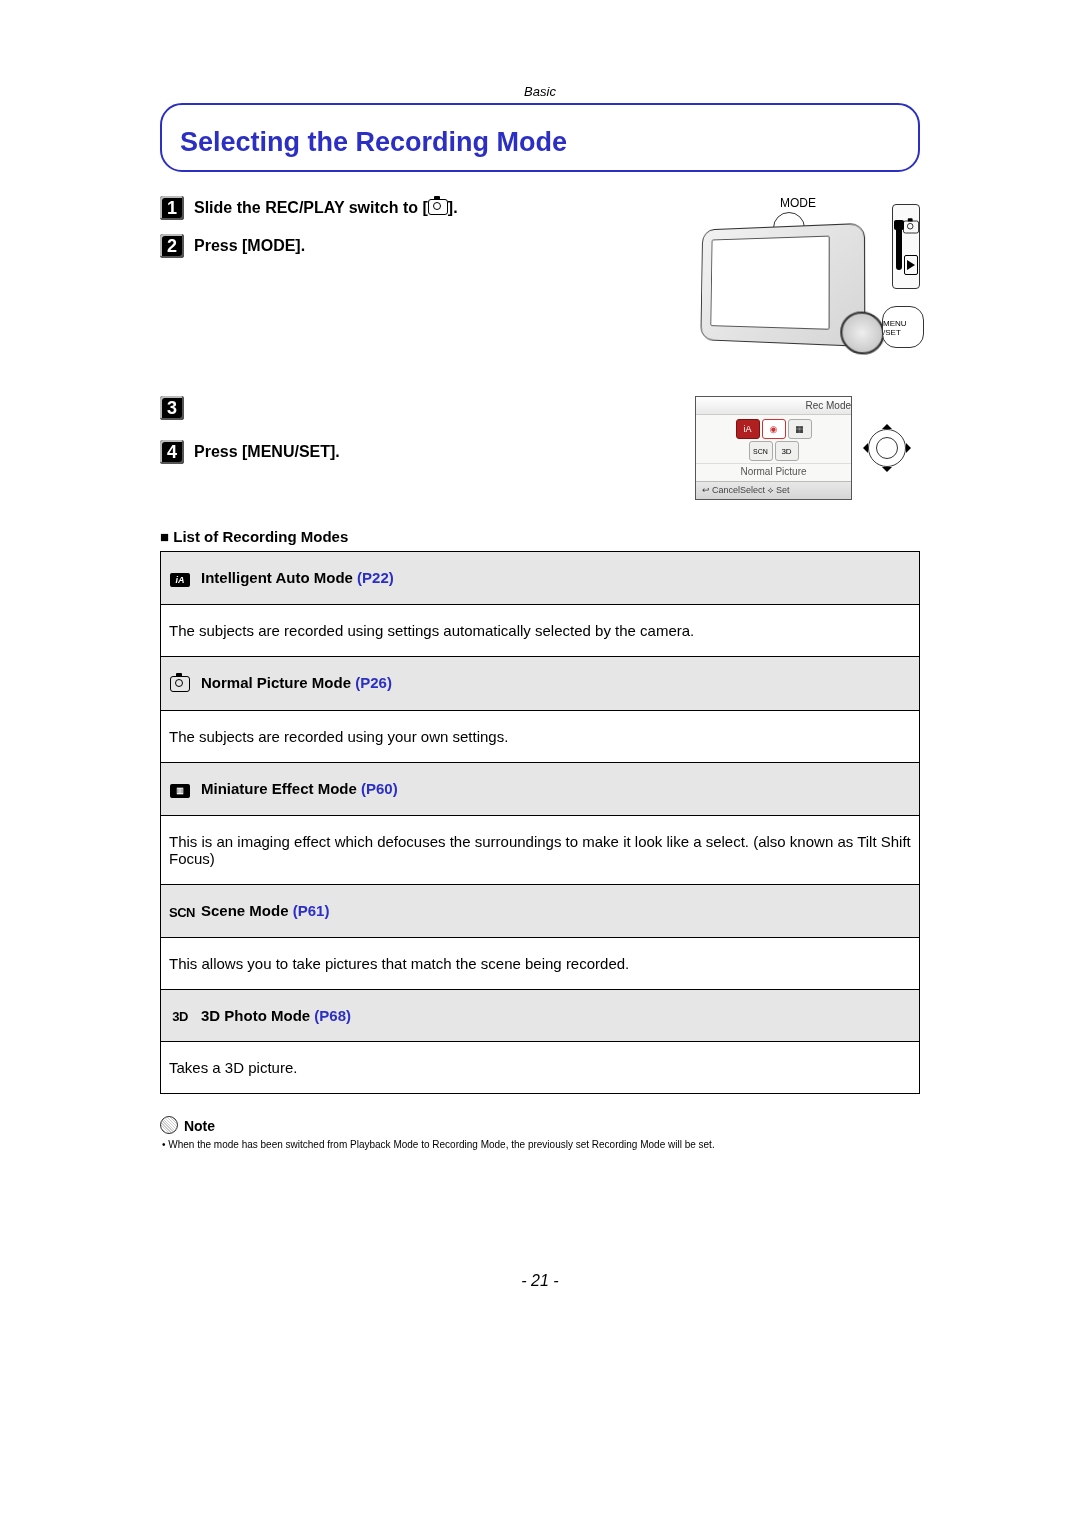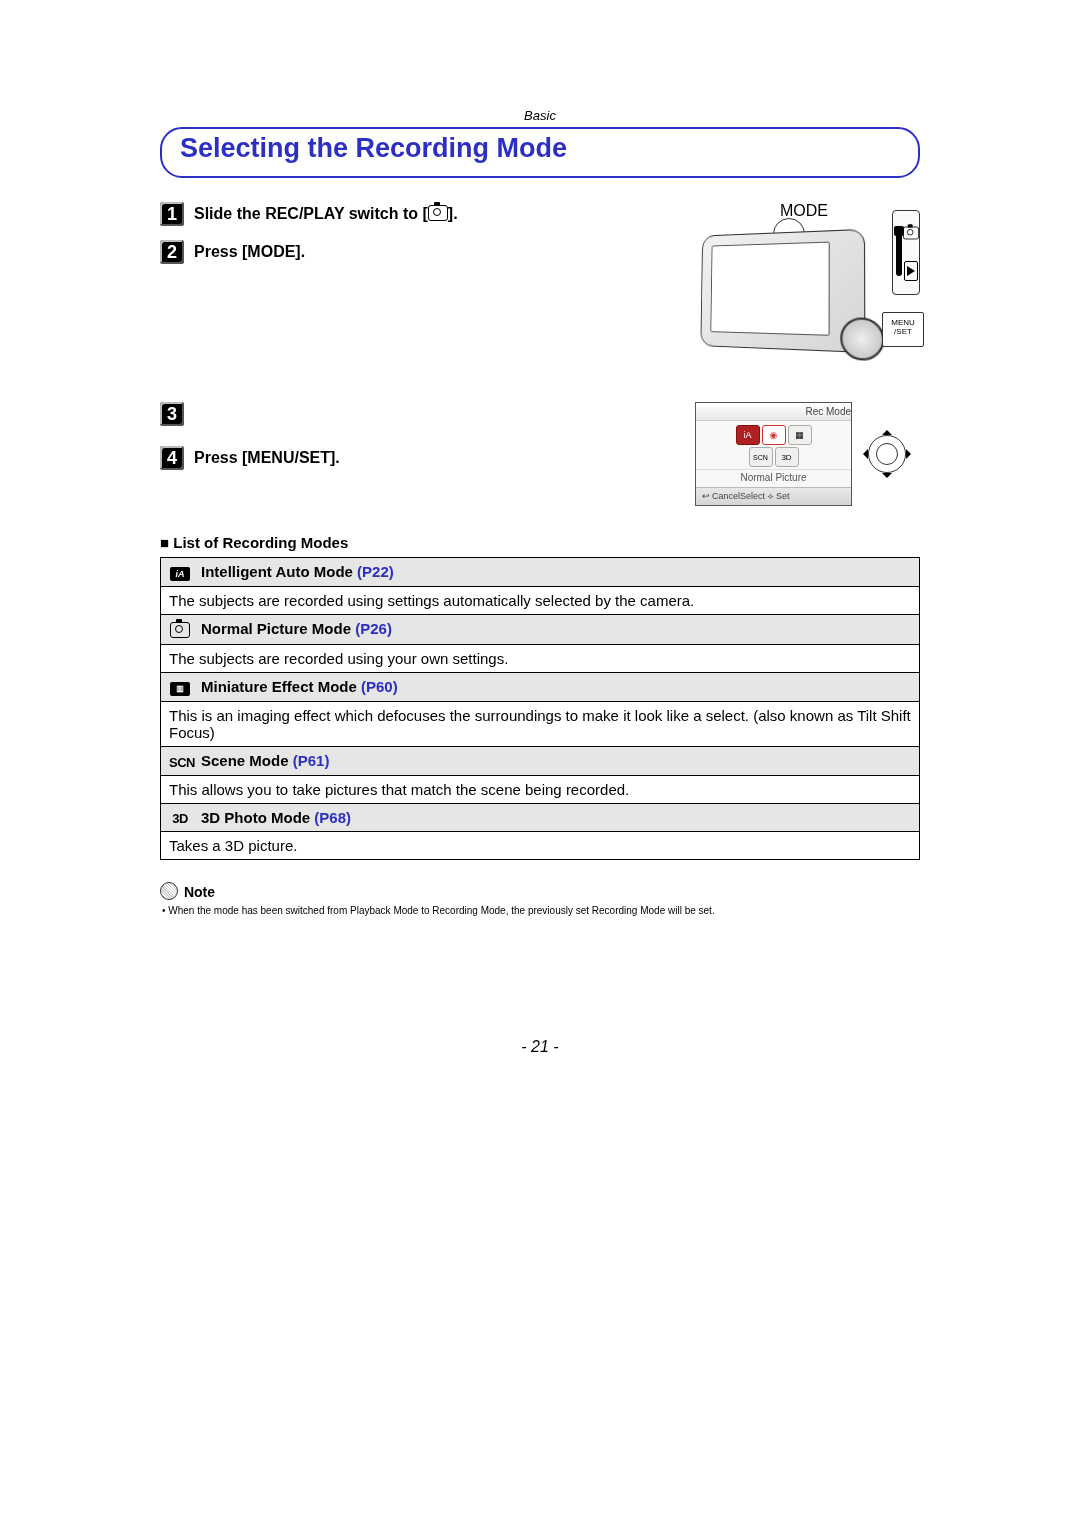--- a/index.html
+++ b/index.html
@@ -6,33 +6,33 @@
     margin: 0;
     padding: 0;
     background: #fff;
     font-family: Arial, Helvetica, sans-serif;
     font-size: 15px;
     color: #000;
     width: 1080px;
   }
   .page {
     width: 760px;
-    margin: 108px auto 0 auto;
+    margin: 84px auto 0 auto;
     position: relative;
   }
   .section-header {
     text-align: center;
     font-style: italic;
     font-size: 13px;
     margin-bottom: 4px;
   }
   .title-box {
     border: 2.5px solid #2b2fc3;
     border-radius: 22px;
-    padding: 4px 18px 12px 18px;
+    padding: 22px 18px 12px 18px;
     margin-bottom: 24px;
     position: relative;
   }
   .title-box h1 {
     color: #2b2fc3;
     font-family: Arial, Helvetica, sans-serif;
     font-size: 27px;
     font-weight: bold;
     margin: 0;
   }
@@ -136,21 +136,21 @@
     width: 36px;
     height: 36px;
     border: 2px solid #333;
     border-radius: 50%;
     background: radial-gradient(#eee, #bbb);
   }
   .mode-label {
     position: absolute;
     top: 0;
     left: 85px;
-    font-size: 16px;
+    font-size: 12px;
     font-family: Arial;
   }
   .mode-circle {
     position: absolute;
     top: 16px;
     left: 78px;
     width: 30px;
     height: 30px;
     border: 1.5px solid #333;
     border-radius: 50%;
@@ -189,25 +189,24 @@
   }
   .switch-icon-top { margin-left:10px; }
   .switch-icon-bot { margin-left:10px; font-size:14px;}
   .menu-set-badge {
     position: absolute;
     right: -4px;
     top: 110px;
     width: 40px;
     height: 28px;
     border: 1.5px solid #333;
-    border-radius: 2px;
+    border-radius: 14px;
     font-size: 8px;
     line-height: 9px;
-    text-align: center;
-    padding-top: 5px;
+    padding-top: 12px;
     background: #fff;
   }
 
   .second-illus {
     width: 225px;
     display: flex;
     gap: 8px;
     align-items: center;
   }
   .screen-box {
@@ -292,21 +291,21 @@
   .list-heading::before {
     content: '■ ';
   }
   table.modes {
     border-collapse: collapse;
     width: 100%;
     font-size: 15px;
   }
   table.modes td {
     border: 1px solid #000;
-    padding: 5px 8px;
+    padding: 17px 8px;
     vertical-align: top;
   }
   table.modes tr.hdr td {
     background: #e6e6e6;
     font-weight: bold;
   }
   .mode-icon {
     display: inline-block;
     width: 22px;
     text-align: center;

